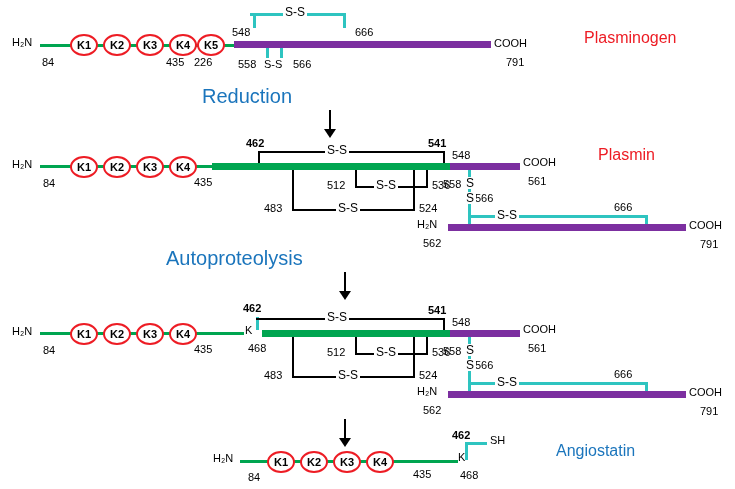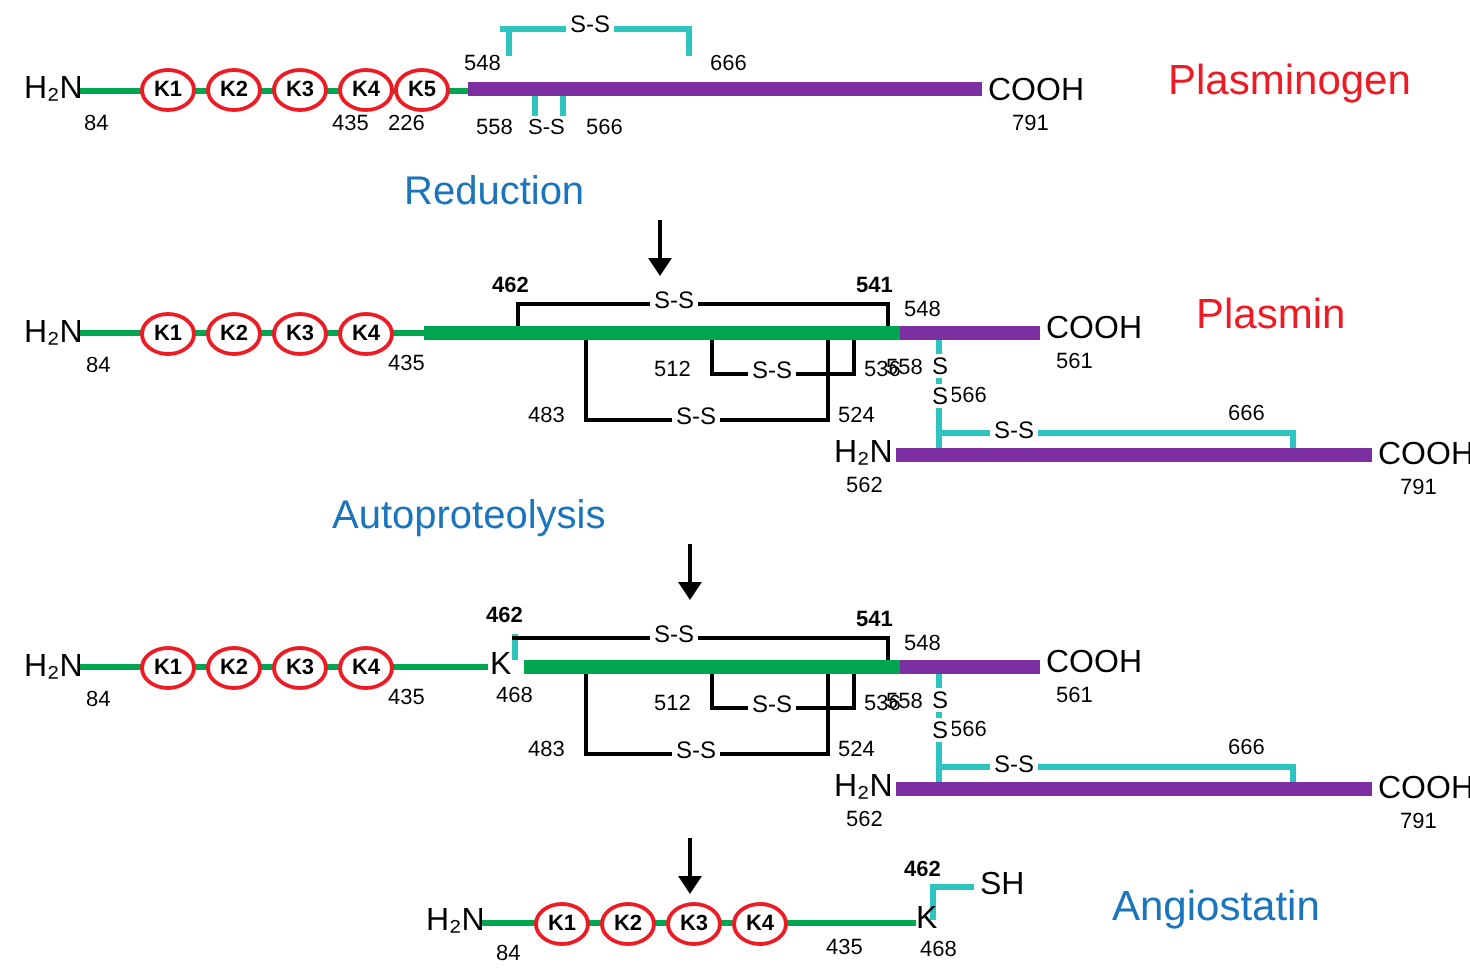--- a/index.html
+++ b/index.html
@@ -2,24 +2,24 @@
 <html style="--green: #00A550; --purple: #7C2FA0; --red: #ED1C24; --cyan: #2EC4C0; --blue: #1B75BC;"><head>
 <meta charset="utf-8">
 <style>
   *{margin:0;padding:0;box-sizing:border-box}
   html,body{background:#fff}
   body{font-family:"Liberation Sans",sans-serif;color:#000}
   #fig{position:relative;width:735px;height:489px;background:#fff;overflow:hidden}
   .el{position:absolute;line-height:1}
   
   .n{font-size:11px;white-space:nowrap;z-index:3}
-  .t{font-size:16px;white-space:nowrap;z-index:3}
+  .t{font-size:11px;white-space:nowrap;z-index:3}
   .b{font-weight:700}
   .ss{font-size:12px;background:#fff;padding:0 2px;white-space:nowrap;z-index:4}
-  .stage{font-size:21px;white-space:nowrap;z-index:3}
+  .stage{font-size:16px;white-space:nowrap;z-index:3}
   .stage.red{color:var(--red,#ED1C24)}
   .stage.blue{color:var(--blue,#1B75BC)}
   .step{font-size:20px;color:var(--blue,#1B75BC);white-space:nowrap;z-index:3}
   
   .bar{height:7px;z-index:1}
   .gbar{background:var(--green,#00A550)}
   .pbar{background:var(--purple,#7C2FA0)}
   .gline{height:3px;background:var(--green,#00A550);z-index:1}
   .bh{height:2px;background:#000;z-index:1}
   .bv{width:2px;background:#000;z-index:1}

